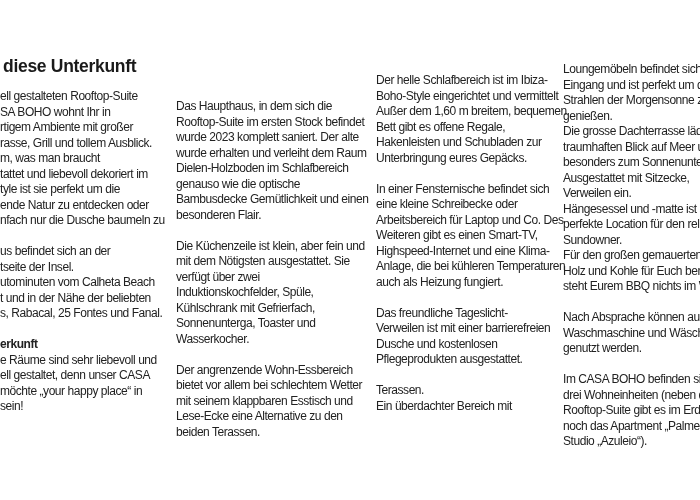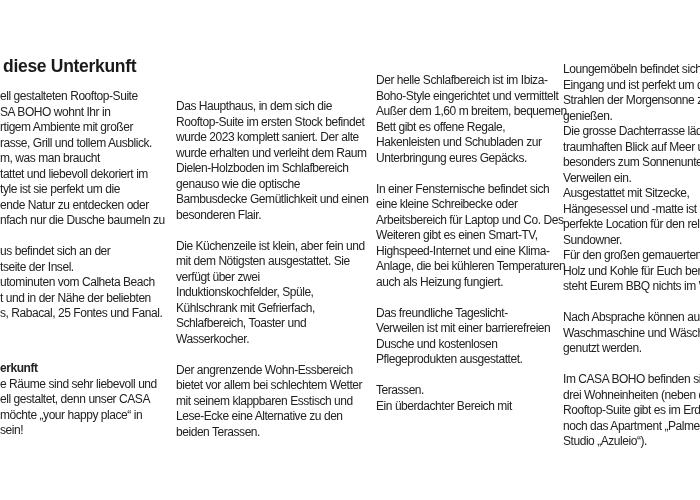--- a/index.html
+++ b/index.html
@@ -27,21 +27,21 @@
     position: absolute;
     font-size: 12px;
     letter-spacing: -0.45px;
     color: #222222;
   }
   .col .line {
     height: 15.5px;
     line-height: 15.5px;
     white-space: nowrap;
   }
-  .col .line.bold { font-weight: 700; margin-top: 24px; }
+  .col .line.bold { font-weight: 700; }
   #col1 { left: 0px;   top: 89px; width: 172px; }
   #col2 { left: 176px; top: 79px; width: 198px; margin-top: 20px; }
   #col3 { left: 376px; top: 73px; width: 192px; }
   #col4 { left: 563px; top: 62px; width: 137px; overflow: hidden; }
 </style>
 </head>
 <body>
 
 <div class="page">
   <h2 class="section-title">diese Unterkunft</h2>
@@ -77,21 +77,21 @@
       <div class="line">Dielen-Holzboden im Schlafbereich</div>
       <div class="line">genauso wie die optische</div>
       <div class="line">Bambusdecke Gemütlichkeit und einen</div>
       <div class="line">besonderen Flair.</div>
       <div class="line">&nbsp;</div>
       <div class="line">Die Küchenzeile ist klein, aber fein und</div>
       <div class="line">mit dem Nötigsten ausgestattet. Sie</div>
       <div class="line">verfügt über zwei</div>
       <div class="line">Induktionskochfelder, Spüle,</div>
       <div class="line">Kühlschrank mit Gefrierfach,</div>
-      <div class="line">Schlafbereich, Toaster und</div>
+      <div class="line">Sonnenunterga, Toaster und</div>
       <div class="line">Wasserkocher.</div>
       <div class="line">&nbsp;</div>
       <div class="line">Der angrenzende Wohn-Essbereich</div>
       <div class="line">bietet vor allem bei schlechtem Wetter</div>
       <div class="line">mit seinem klappbaren Esstisch und</div>
       <div class="line">Lese-Ecke eine Alternative zu den</div>
       <div class="line">beiden Terassen.</div>
     </div>
   <div class="col" id="col3">
       <div class="line">Der helle Schlafbereich ist im Ibiza-</div>
@@ -118,22 +118,22 @@
       <div class="line">Ein überdachter Bereich mit</div>
     </div>
   <div class="col" id="col4">
       <div class="line">Loungemöbeln befindet sich vo</div>
       <div class="line">Eingang und ist perfekt um die</div>
       <div class="line">Strahlen der Morgensonne zu</div>
       <div class="line">genießen.</div>
       <div class="line">Die grosse Dachterrasse lädt m</div>
       <div class="line">traumhaften Blick auf Meer und</div>
       <div class="line">besonders zum Sonnenunterga</div>
+      <div class="line">Ausgestattet mit Sitzecke,</div>
       <div class="line">Verweilen ein.</div>
-      <div class="line">Ausgestattet mit Sitzecke,</div>
       <div class="line">Hängesessel und -matte ist sie</div>
       <div class="line">perfekte Location für den relax</div>
       <div class="line">Sundowner.</div>
       <div class="line">Für den großen gemauerten Gr</div>
       <div class="line">Holz und Kohle für Euch bereit.</div>
       <div class="line">steht Eurem BBQ nichts im Weg</div>
       <div class="line">&nbsp;</div>
       <div class="line">Nach Absprache können auch</div>
       <div class="line">Waschmaschine und Wäschetr</div>
       <div class="line">genutzt werden.</div>

